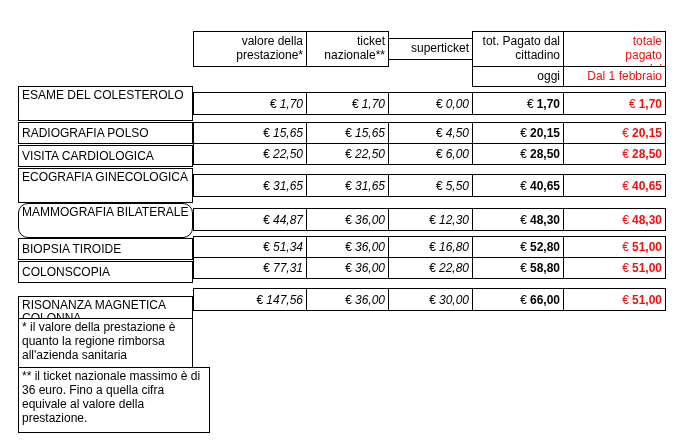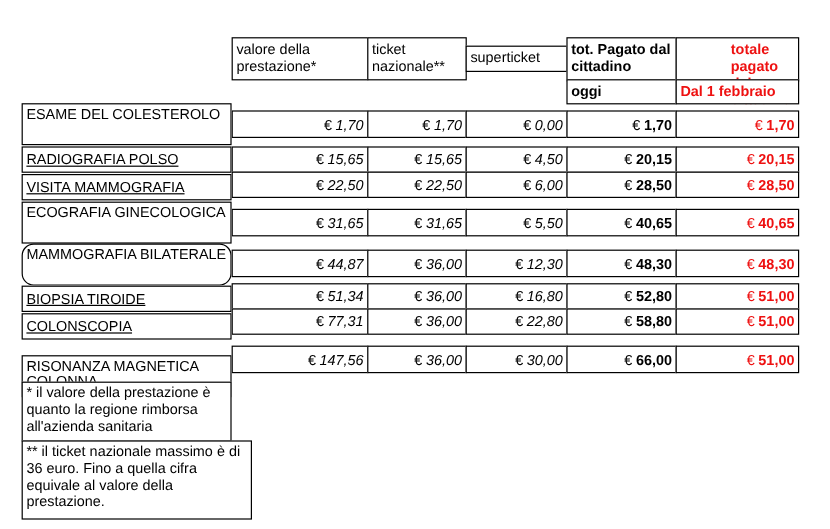--- a/index.html
+++ b/index.html
@@ -1,44 +1,44 @@
 <!DOCTYPE html>
 <html><head>
 <meta charset="utf-8">
 <style>
   html, body { margin:0; padding:0; background:#ffffff; }
   body { width:692px; height:441px; position:relative; overflow:hidden;
          font-family:"Liberation Sans", sans-serif; color:#000; }
   .box { position:absolute; border:1.5px solid #000; box-sizing:border-box; background:#fff; }
-  .hdr { font-size:12px; line-height:14px; padding:2px 3px; }
-  .hdr.bold { font-weight:bold; }
+  .hdr { font-size:12px; line-height:14px; padding:2px 3px;text-align:right; }
+  .hdr.bold { font-weight:normal; }
   .red { color:#ee1111; }
   .label { font-size:12px; line-height:13px; padding:2px 3px; text-transform:none; }
-  .label.one { display:flex; align-items:center;text-decoration:underline; }
+  .label.one { display:flex; align-items:center; }
   .cell { font-size:12px; display:flex; align-items:center; justify-content:flex-end; padding-right:3px; }
   .cell.it { font-style:italic; }
   .cell .eur { font-style:normal; margin-right:3px; }
   .cell.bd { font-weight:bold; }
   .cell.bd .eur { font-weight:normal; }
   .note { font-size:12px; line-height:14px; padding:1px 3px; }
 </style>
 </head>
 <body>
 
 <div class="box hdr" style="left:193px;top:31px;width:114px;height:36px;">valore della prestazione*</div>
 <div class="box hdr" style="left:306px;top:31px;width:83px;height:36px;">ticket nazionale**</div>
 <div class="box hdr" style="left:388px;top:38px;width:85px;height:22px;line-height:15px;">superticket</div>
 <div class="box hdr bold" style="left:472px;top:31px;width:92px;height:37px;">tot. Pagato dal cittadino</div>
 <div class="box hdr bold red" style="left:563px;top:31px;width:103px;height:37px;padding-left:45px;">totale pagato dal cittadino</div>
 <div class="box hdr bold" style="left:472px;top:66px;width:92px;height:21px;line-height:15px;">oggi</div>
 <div class="box hdr bold red" style="left:563px;top:66px;width:103px;height:21px;line-height:15px;">Dal 1 febbraio</div>
 
 <div class="box label" style="left:18px;top:86px;width:175px;height:35px;">ESAME DEL COLESTEROLO</div>
 <div class="box label one" style="left:18px;top:122px;width:175px;height:22px;">RADIOGRAFIA POLSO</div>
-<div class="box label one" style="left:18px;top:145px;width:175px;height:22px;">VISITA MAMMOGRAFIA</div>
+<div class="box label one" style="left:18px;top:145px;width:175px;height:22px;">VISITA CARDIOLOGICA</div>
 <div class="box label" style="left:18px;top:168px;width:175px;height:35px;">ECOGRAFIA GINECOLOGICA</div>
 <div class="box label" style="left:18px;top:203px;width:175px;height:35px;border-radius:10px;">MAMMOGRAFIA BILATERALE</div>
 <div class="box label one" style="left:18px;top:238px;width:175px;height:22px;">BIOPSIA TIROIDE</div>
 <div class="box label one" style="left:18px;top:261px;width:175px;height:22px;">COLONSCOPIA</div>
 <div class="box label" style="left:18px;top:284px;width:175px;height:35px;margin-top:12px;">RISONANZA MAGNETICA COLONNA</div>
 
 <div class="box note" style="left:18px;top:318px;width:175px;height:50px;">* il valore della prestazione è quanto la regione rimborsa all'azienda sanitaria</div>
 <div class="box note" style="left:18px;top:367px;width:192px;height:66px;">** il ticket nazionale massimo è di 36 euro. Fino a quella cifra equivale al valore della prestazione.</div>
 
 <div class="box cell it" style="left:193px;top:92px;width:114px;height:23px;">

